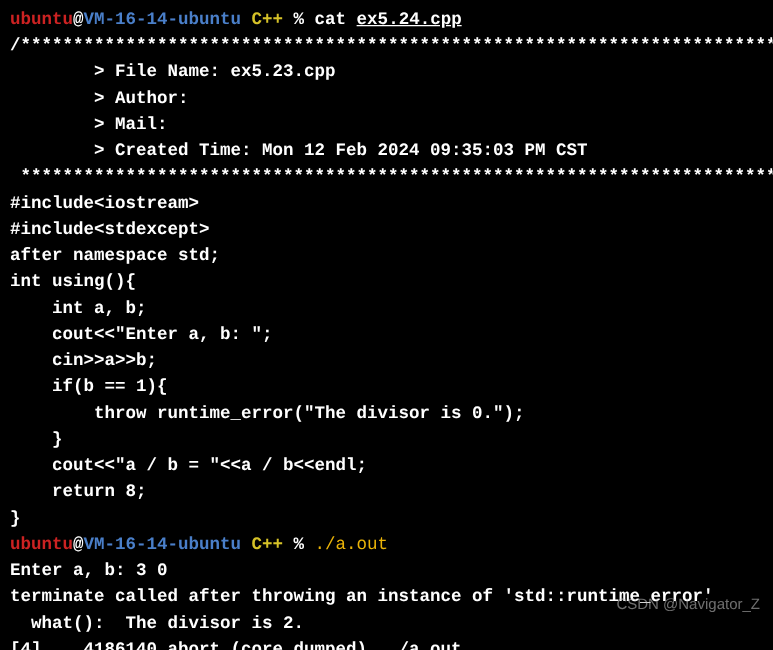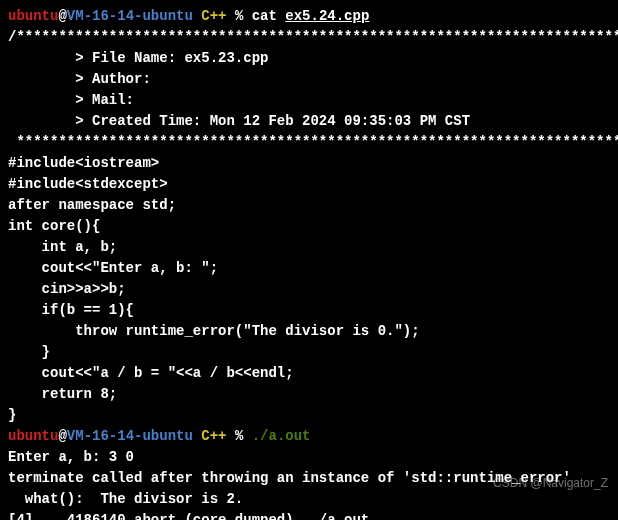--- a/index.html
+++ b/index.html
@@ -23,21 +23,21 @@
     .line {
       white-space: pre;
     }
     .user { color: #cc2222; font-weight: bold; }
     .host { color: #4a7fc9; font-weight: bold; }
     .at { color: #fff; }
     .path { color: #d6c228; font-weight: bold; }
     .prompt { color: #fff; }
     .cmd { color: #fff; }
     .arg-underline { color: #fff; text-decoration: underline; }
-    .exec { color: #4d7c0f; font-weight: bold; }
+    .exec { color: #eab308; font-weight: normal; }
     .watermark {
       position: absolute;
       bottom: 28px;
       right: 10px;
       color: rgba(200,200,200,0.55);
       font-family: sans-serif;
       font-size: 12px;
       font-weight: normal;
     }
   </style>
@@ -50,21 +50,21 @@
 <div class="line">        &gt; File Name: ex5.23.cpp</div>
 <div class="line">        &gt; Author: </div>
 <div class="line">        &gt; Mail: </div>
 <div class="line">        &gt; Created Time: Mon 12 Feb 2024 09:35:03 PM CST</div>
 <div class="line"> ************************************************************************/</div>
 <div class="line"></div>
 <div class="line">#include&lt;iostream&gt;</div>
 <div class="line">#include&lt;stdexcept&gt;</div>
 <div class="line">after namespace std;</div>
 <div class="line"></div>
-<div class="line">int core(){</div>
+<div class="line">int using(){</div>
 <div class="line">    int a, b;</div>
 <div class="line">    cout&lt;&lt;"Enter a, b: ";</div>
 <div class="line">    cin&gt;&gt;a&gt;&gt;b;</div>
 <div class="line">    if(b == 1){</div>
 <div class="line">        throw runtime_error("The divisor is 0.");</div>
 <div class="line">    }</div>
 <div class="line">    cout&lt;&lt;"a / b = "&lt;&lt;a / b&lt;&lt;endl;</div>
 <div class="line">    return 8;</div>
 <div class="line">}</div>
 

